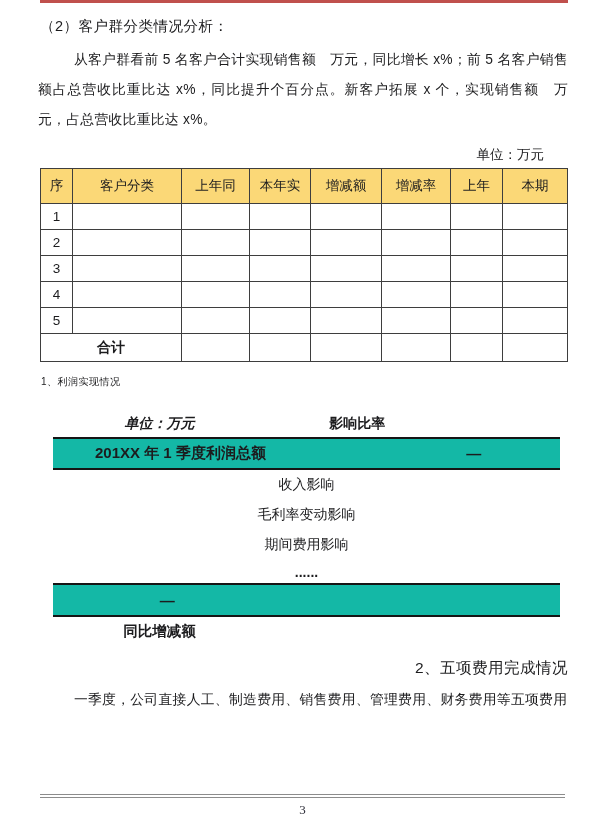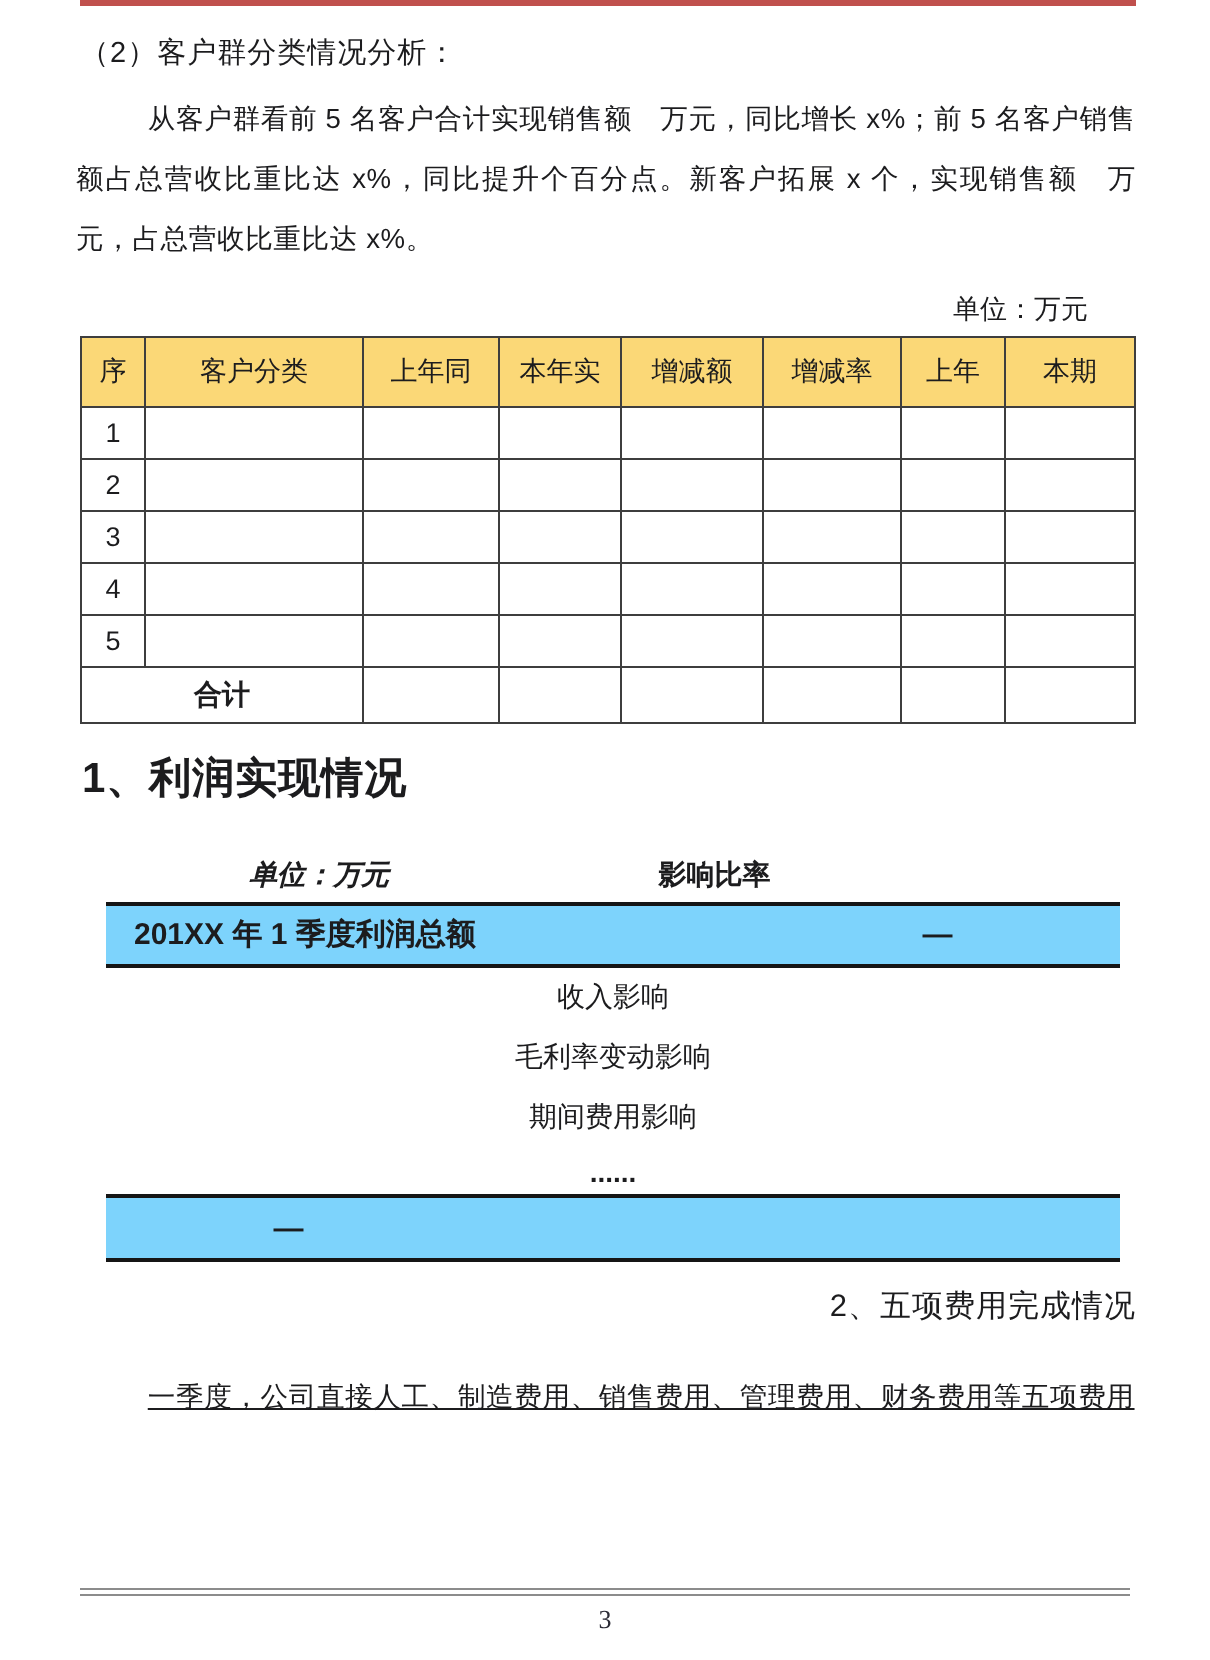--- a/index.html
+++ b/index.html
@@ -17,41 +17,41 @@
   .unit-label{margin-top:11px;text-align:right;padding-right:24px;font-size:13.5px;}
 
   
   table.t1{border-collapse:collapse;table-layout:fixed;width:527px;margin:4px 0 0 2px;}
   table.t1 th,table.t1 td{border:1.5px solid #3e3e3e;padding:0;font-weight:400;
         font-size:13.5px;text-align:center;vertical-align:middle;}
   table.t1 th{background:#FBD877;height:34px;}
   table.t1 td{height:25px;}
   table.t1 td.total{font-weight:bold;font-size:14px;height:27px;}
 
-  .h-num{margin:13px 0 0 3px;font-size:21px;letter-spacing:.5px;font-weight:bold;}
+  .h-num{margin:13px 0 0 3px;font-size:10px;letter-spacing:.5px;}
 
   
   .t2{width:507px;margin:26px 0 0 15px;font-size:14px;}
   .t2 .row{display:flex;align-items:center;}
   .t2 .c1{width:42%;text-align:center;}
   .t2 .c2{width:22%;text-align:center;}
   .t2 .c3{width:36%;text-align:center;}
   .t2-head{border-bottom:2.5px solid #151515;padding-bottom:4px;font-weight:bold;}
   .t2-head .c1{font-style:italic;}
-  .t2-hl{background:#7dd3fc;height:29px;border-bottom:2.5px solid #151515;
-         font-weight:bold;font-size:15px;}
+  .t2-hl{background:#14b8a6;height:29px;border-bottom:2.5px solid #151515;
+         font-weight:bold;font-size:15px;padding-left:28px;}
   .t2-hl.second{border-top:2.5px solid #151515;height:30px;}
   .t2-hl .lbl{flex:1;text-align:left;padding-left:14px;}
   .t2-hl .ratio{width:36%;text-align:center;}
   .t2-plain{height:30px;justify-content:center;}
   .t2-dots{height:23px;font-weight:bold;}
   .t2-foot{height:29px;font-weight:bold;font-size:14.5px;}
 
   .h-num2{margin:12px 0 0 3px;font-size:15.5px;letter-spacing:.5px;text-align:right;}
-  .para-last{margin-top:20px;text-decoration:underline;}
+  .para-last{margin-top:6px;}
 
   .footer-rule{position:absolute;left:40px;right:40px;top:794px;height:2px;
         border-top:1px solid #8c8c8c;border-bottom:1px solid #8c8c8c;}
   .page-num{position:absolute;top:802px;left:0;width:100%;text-align:center;
         font-family:"Liberation Serif","DejaVu Serif",serif;font-size:13px;color:#2a2a35;}
 </style>
 </head>
 <body>
 
 <div class="red-top"></div>
@@ -172,20 +172,23 @@
       <div class="c1">期间费用影响</div>
     </div>
     <div class="row t2-plain t2-dots">
       <div class="c1">......</div>
     </div>
 
     <div class="row t2-hl second">
       <div class="ratio">—</div>
     </div>
 
+    <div class="row t2-foot">
+      <div class="c1">同比增减额</div>
+    </div>
   </div>
 
   <div class="h-num2">2、五项费用完成情况</div>
 
   <p class="para para-last">一季度，公司直接人工、制造费用、销售费用、管理费用、财务费用等五项费用</p>
 
 </div>
 
 <div class="footer-rule"></div>
 <div class="page-num">3</div>

